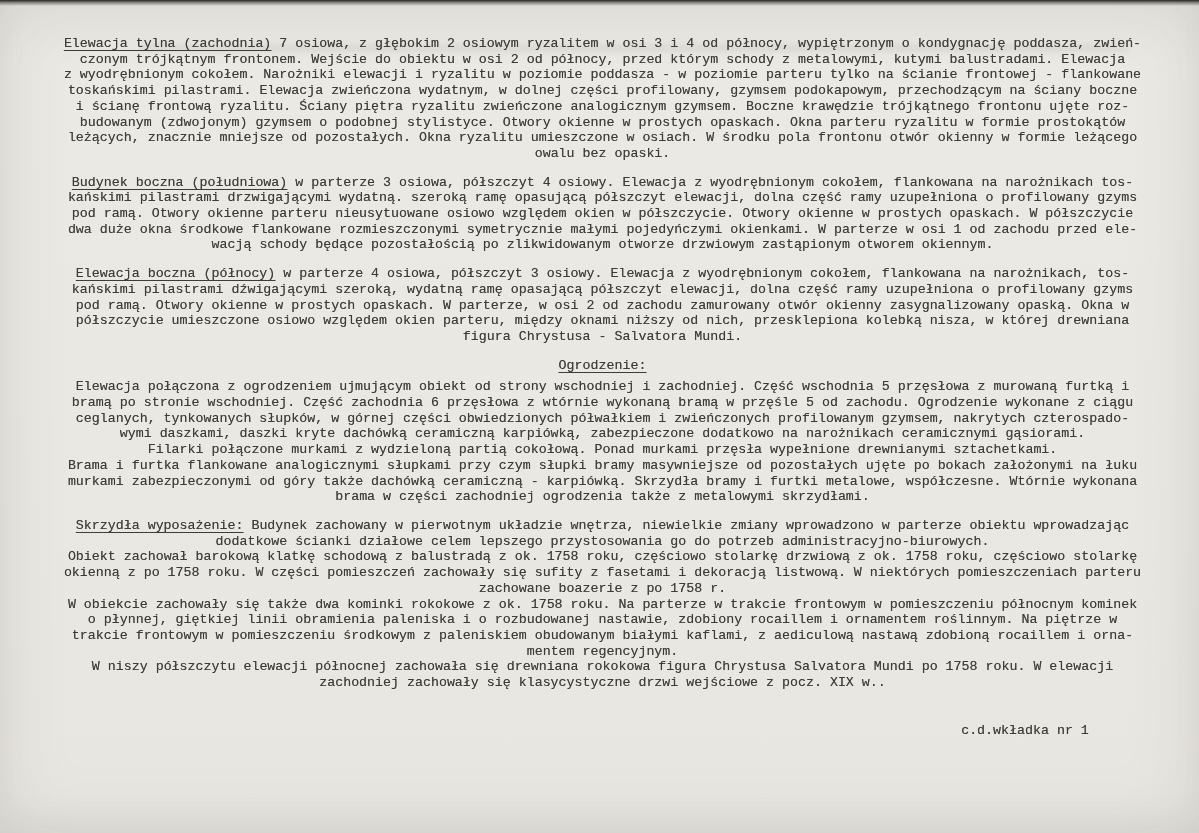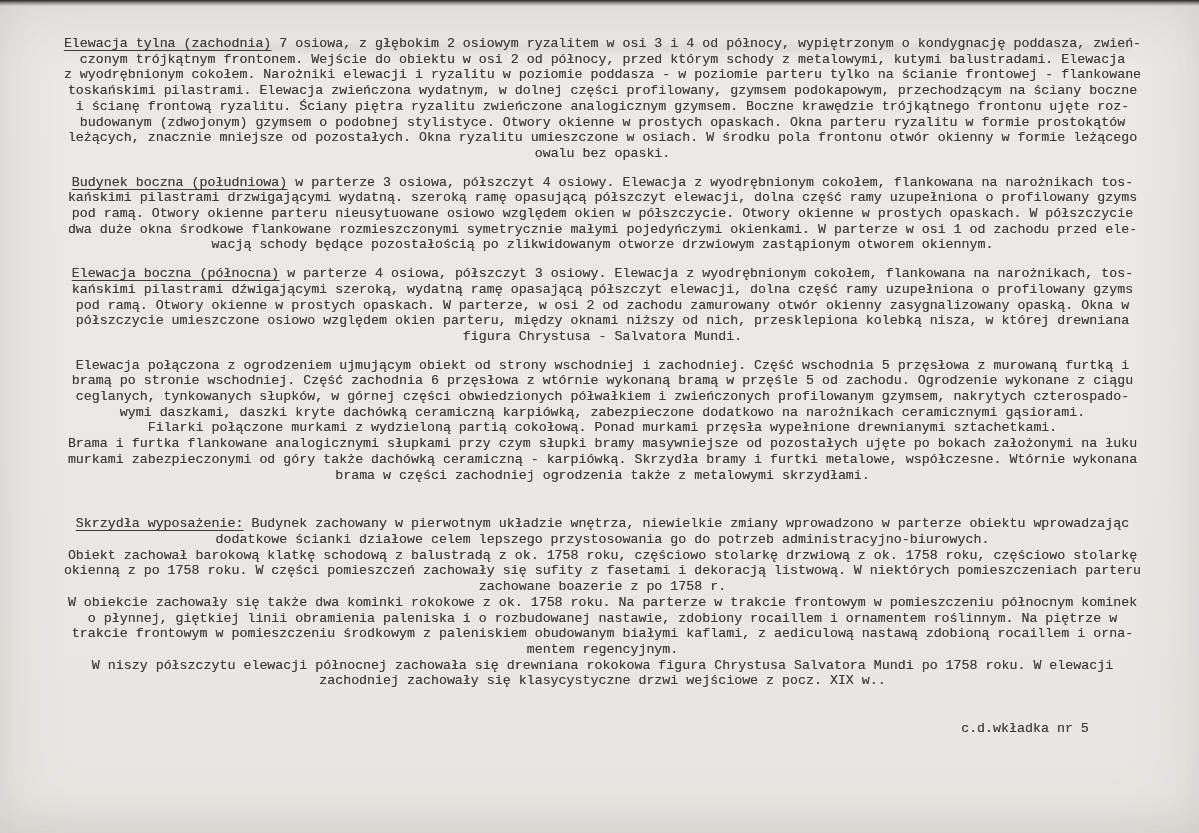--- a/index.html
+++ b/index.html
@@ -30,21 +30,21 @@
     color: #3e3c38;
     font-size: 13.3px;
     line-height: 15.7px;
     text-shadow: 0 0 0.45px rgba(62,60,56,0.6);
     text-align: center;
   }
   .para {
     margin: 0 0 13px 0;
     white-space: pre-wrap;
   }
-  .para.fence-body { margin-bottom: 33px; }
+  .para.fence-body { margin-bottom: 13px; }
   .hd {
     text-decoration: underline;
     text-decoration-thickness: 1px;
     text-underline-offset: 3px;
   }
   .hd-line { margin: 0 0 6px 0; white-space: pre; }
   .footer-note {
     margin: 32px 0 0 845px;
     white-space: pre;
   }
@@ -66,26 +66,27 @@
 budowanym (zdwojonym) gzymsem o podobnej stylistyce. Otwory okienne w prostych opaskach. Okna parteru ryzalitu w formie prostokątów
 leżących, znacznie mniejsze od pozostałych. Okna ryzalitu umieszczone w osiach. W środku pola frontonu otwór okienny w formie leżącego
 owalu bez opaski.</span></p>
 
     <p class="para"><span class="hd">Budynek boczna (południowa)</span><span> w parterze 3 osiowa, półszczyt 4 osiowy. Elewacja z wyodrębnionym cokołem, flankowana na narożnikach tos-
 kańskimi pilastrami drzwigającymi wydatną. szeroką ramę opasującą półszczyt elewacji, dolna część ramy uzupełniona o profilowany gzyms
 pod ramą. Otwory okienne parteru nieusytuowane osiowo względem okien w półszczycie. Otwory okienne w prostych opaskach. W półszczycie
 dwa duże okna środkowe flankowane rozmieszczonymi symetrycznie małymi pojedyńczymi okienkami. W parterze w osi 1 od zachodu przed ele-
 wacją schody będące pozostałością po zlikwidowanym otworze drzwiowym zastąpionym otworem okiennym.</span></p>
 
-    <p class="para"><span class="hd">Elewacja boczna (północna)</span><span> w parterze 4 osiowa, półszczyt 3 osiowy. Elewacja z wyodrębnionym cokołem, flankowana na narożnikach, tos-
+    <p class="para"><span class="hd">Elewacja boczna (północy)</span><span> w parterze 4 osiowa, półszczyt 3 osiowy. Elewacja z wyodrębnionym cokołem, flankowana na narożnikach, tos-
 kańskimi pilastrami dźwigającymi szeroką, wydatną ramę opasającą półszczyt elewacji, dolna część ramy uzupełniona o profilowany gzyms
 pod ramą. Otwory okienne w prostych opaskach. W parterze, w osi 2 od zachodu zamurowany otwór okienny zasygnalizowany opaską. Okna w
 półszczycie umieszczone osiowo względem okien parteru, między oknami niższy od nich, przesklepiona kolebką nisza, w której drewniana
 figura Chrystusa - Salvatora Mundi.</span></p>
 
+    <p class="hd-line"><span class="hd">Ogrodzenie:</span></p>
 
     <p class="para fence-body"><span>Elewacja połączona z ogrodzeniem ujmującym obiekt od strony wschodniej i zachodniej. Część wschodnia 5 przęsłowa z murowaną furtką i
 bramą po stronie wschodniej. Część zachodnia 6 przęsłowa z wtórnie wykonaną bramą w przęśle 5 od zachodu. Ogrodzenie wykonane z ciągu
 ceglanych, tynkowanych słupków, w górnej części obwiedzionych półwałkiem i zwieńczonych profilowanym gzymsem, nakrytych czterospado-
 wymi daszkami, daszki kryte dachówką ceramiczną karpiówką, zabezpieczone dodatkowo na narożnikach ceramicznymi gąsiorami.
 Filarki połączone murkami z wydzieloną partią cokołową. Ponad murkami przęsła wypełnione drewnianymi sztachetkami.
 Brama i furtka flankowane analogicznymi słupkami przy czym słupki bramy masywniejsze od pozostałych ujęte po bokach założonymi na łuku
 murkami zabezpieczonymi od góry także dachówką ceramiczną - karpiówką. Skrzydła bramy i furtki metalowe, współczesne. Wtórnie wykonana
 brama w części zachodniej ogrodzenia także z metalowymi skrzydłami.</span></p>
 
@@ -94,16 +95,16 @@
 Obiekt zachował barokową klatkę schodową z balustradą z ok. 1758 roku, częściowo stolarkę drzwiową z ok. 1758 roku, częściowo stolarkę
 okienną z po 1758 roku. W części pomieszczeń zachowały się sufity z fasetami i dekoracją listwową. W niektórych pomieszczeniach parteru
 zachowane boazerie z po 1758 r.
 W obiekcie zachowały się także dwa kominki rokokowe z ok. 1758 roku. Na parterze w trakcie frontowym w pomieszczeniu północnym kominek
 o płynnej, giętkiej linii obramienia paleniska i o rozbudowanej nastawie, zdobiony rocaillem i ornamentem roślinnym. Na piętrze w
 trakcie frontowym w pomieszczeniu środkowym z paleniskiem obudowanym białymi kaflami, z aediculową nastawą zdobioną rocaillem i orna-
 mentem regencyjnym.
 W niszy półszczytu elewacji północnej zachowała się drewniana rokokowa figura Chrystusa Salvatora Mundi po 1758 roku. W elewacji
 zachodniej zachowały się klasycystyczne drzwi wejściowe z pocz. XIX w..</span></p>
 
-    <div class="footer-note">c.d.wkładka nr 5</div>
+    <div class="footer-note">c.d.wkładka nr 1</div>
 
   </div>
 </div>
 
 </body></html>

